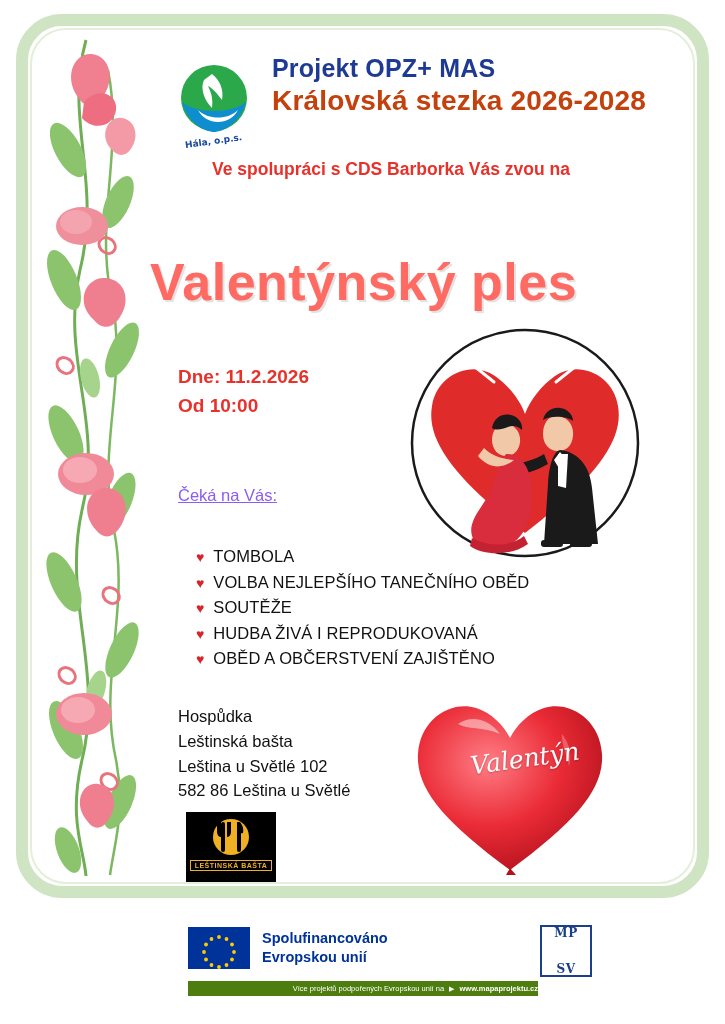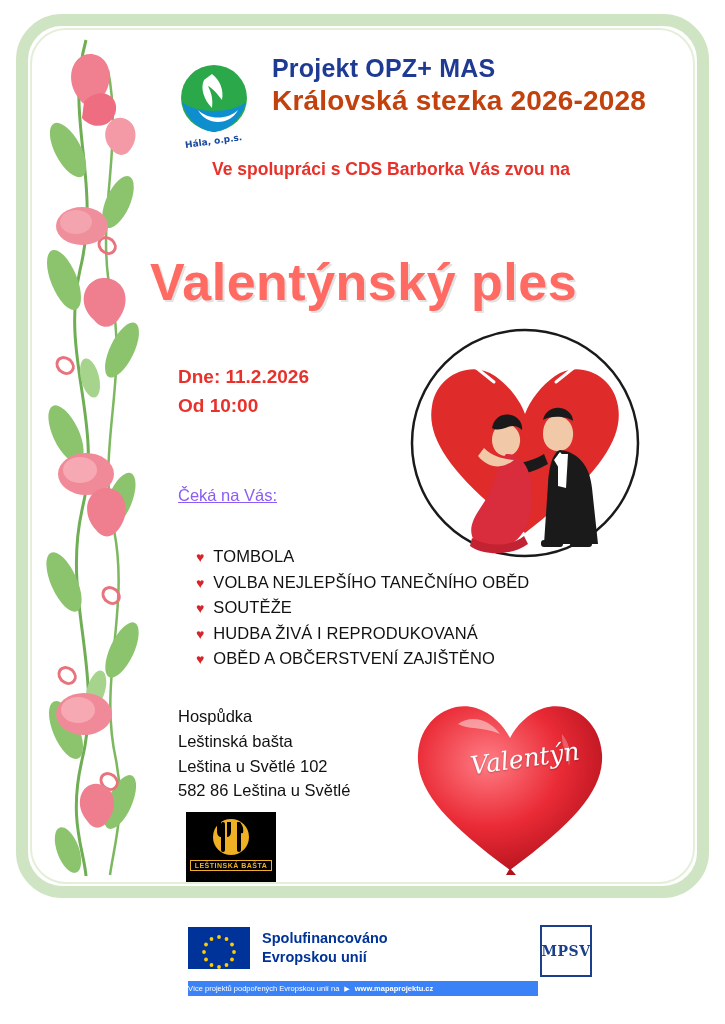--- a/index.html
+++ b/index.html
@@ -250,39 +250,40 @@
   .mpsv-logo {
     position: absolute;
     left: 540px;
     top: 10px;
     width: 48px;
     height: 48px;
     border: 2px solid #1b3f8b;
     color: #1b3f8b;
     font-family: "DejaVu Serif", serif;
     font-weight: bold;
-    font-size: 14px;
+    font-size: 12px;
     line-height: 1.0;
     display: flex;
+    flex-direction: column;
     align-items: center;
-    justify-content: center;
+    justify-content: space-between;
     letter-spacing: .5px;
   }
   .footer-bar {
     position: absolute;
     left: 188px;
     top: 66px;
     width: 350px;
     height: 15px;
-    background: #3b82f6;
+    background: #4d7c0f;
     color: #ffffff;
     font-size: 7.5px;
     display: flex;
     align-items: center;
-    justify-content: flex-start;
+    justify-content: flex-end;
     gap: 5px;
   }
   .footer-bar .arrow { font-size: 7px; }
   .footer-bar .url { font-weight: bold; }
 </style>
 </head>
 <body>
 
 <div class="poster">
 

